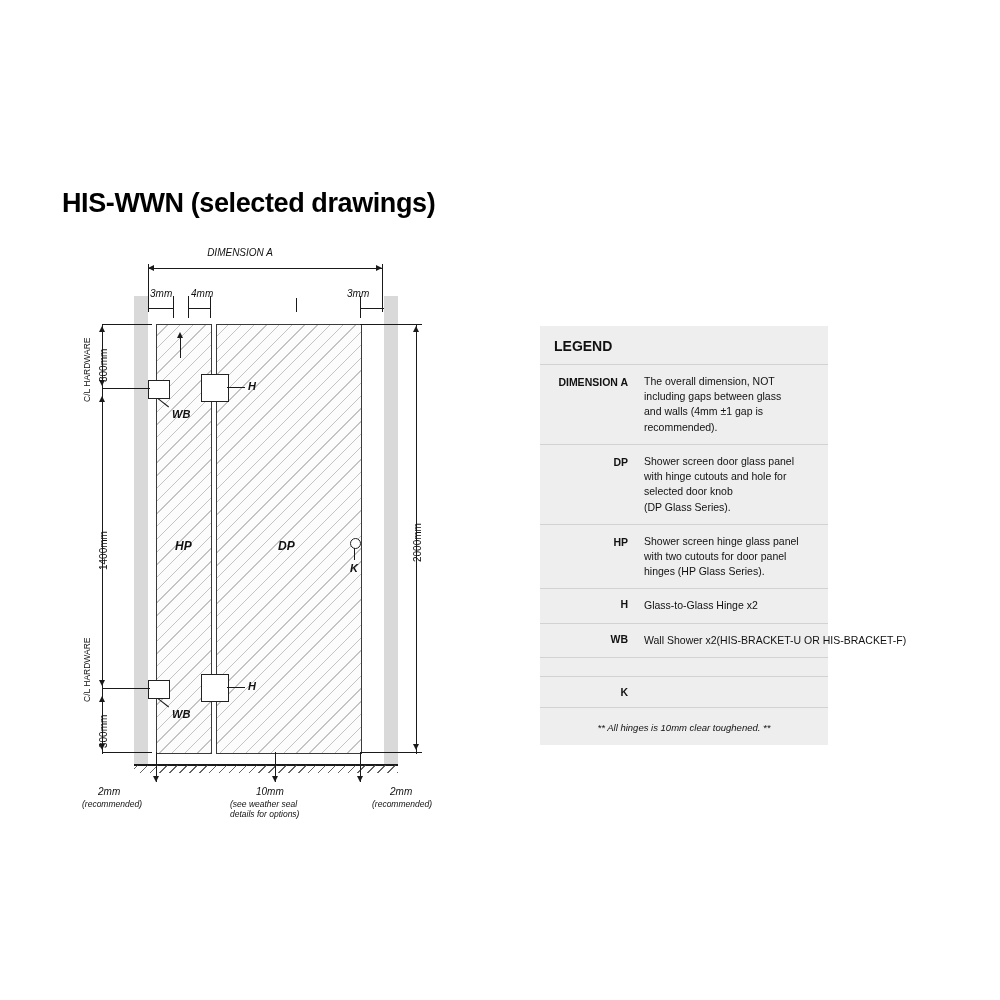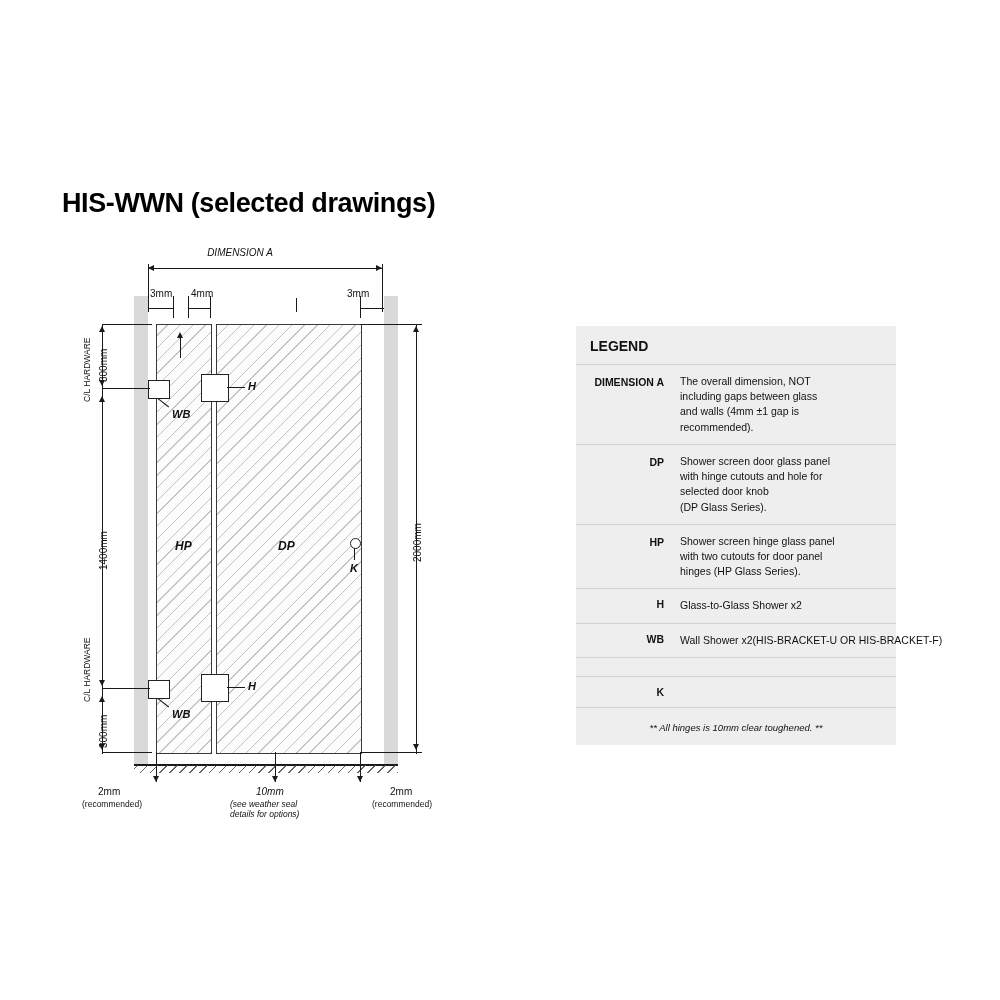--- a/index.html
+++ b/index.html
@@ -41,20 +41,21 @@
   }
   .h { height: 1px; }
   .v { width: 1px; }
 
   .lbl {
     position: absolute;
     font-size: 10px;
     color: #111;
     white-space: nowrap;
     line-height: 1.15;
+    font-style: italic;
   }
   .lbl.it { font-style: italic; }
   .lbl.b { font-weight: bold; }
   .lbl.c { text-align: center; }
 
   .vlbl {
     position: absolute;
     font-size: 10px;
     color: #111;
     white-space: nowrap;
@@ -138,24 +139,23 @@
       rgba(255,255,255,0) 1px,
       rgba(255,255,255,0) 7px
     );
   }
 
   
   #legend {
     position: absolute;
     left: 540px;
     top: 326px;
-    width: 320px;
+    width: 288px;
     background: #eeeeee;
     padding: 0;
-    margin-left: 36px;
   }
   #legend-title {
     font-size: 14px;
     font-weight: bold;
     padding: 12px 14px 10px 14px;
     border-bottom: 1px solid #d2d2d2;
   }
   .lrow {
     display: flex;
     border-bottom: 1px solid #d2d2d2;
@@ -312,21 +312,21 @@
 
   <div class="lrow tall">
     <div class="lkey">HP</div>
     <div class="lval">Shower screen hinge glass panel
 with two cutouts for door panel
 hinges (HP Glass Series).</div>
   </div>
 
   <div class="lrow">
     <div class="lkey">H</div>
-    <div class="lval">Glass-to-Glass Shower x2</div>
+    <div class="lval">Glass-to-Glass Hinge x2</div>
   </div>
 
   <div class="lrow">
     <div class="lkey">WB</div>
     <div class="lval wide">Wall Shower x2(HIS-BRACKET-U OR HIS-BRACKET-F)</div>
   </div>
 
   <div class="lrow spacer-row">
     <div class="lkey"></div>
     <div class="lval"></div>

